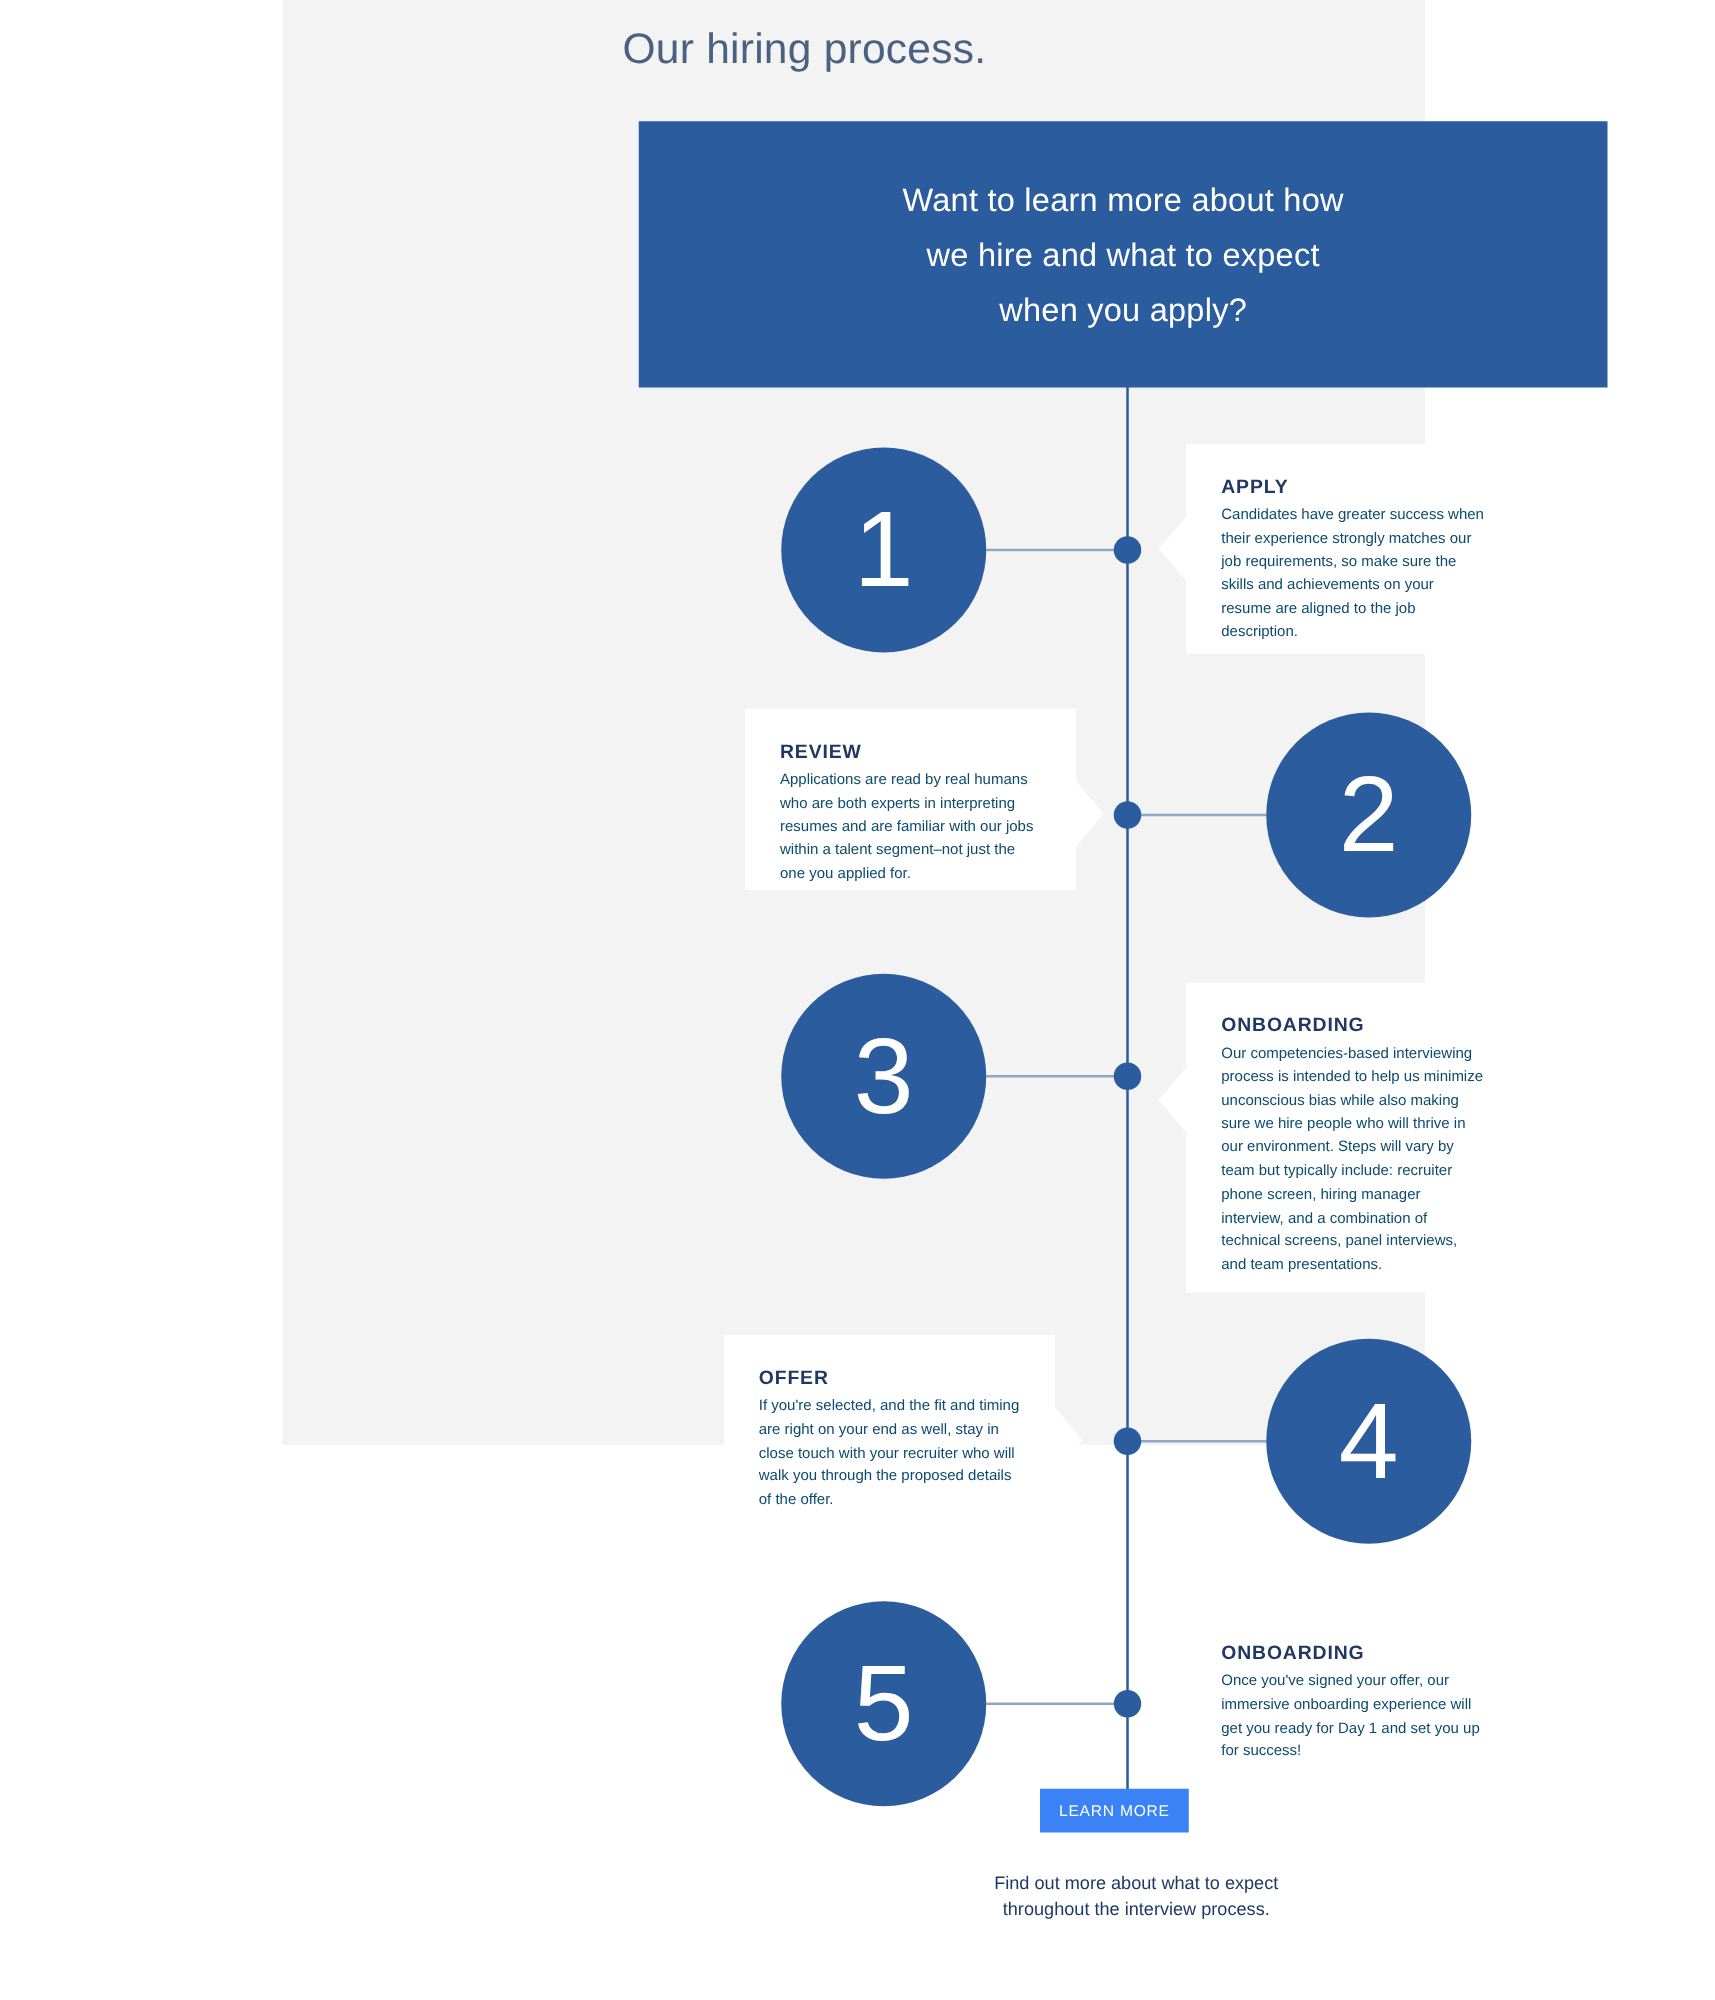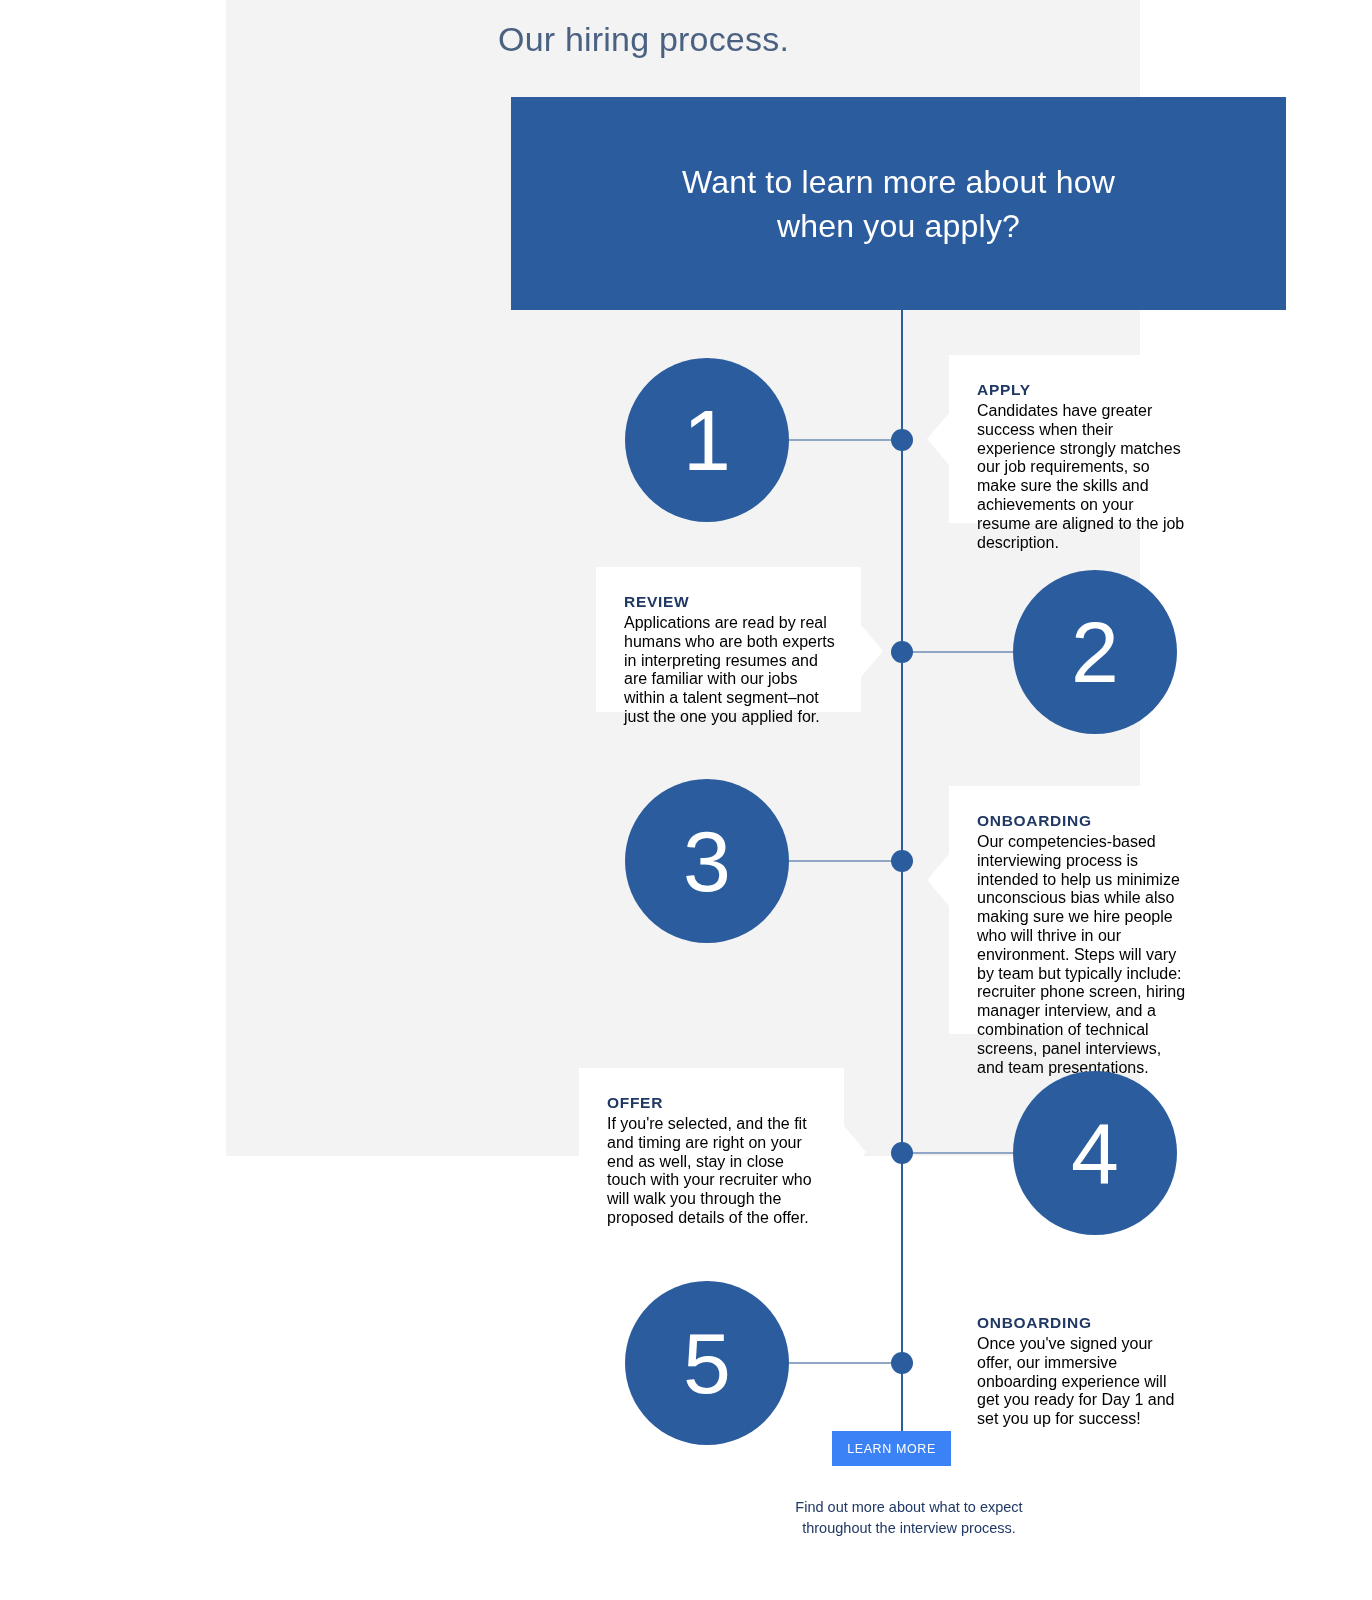--- a/index.html
+++ b/index.html
@@ -51,21 +51,21 @@
     top: 97px;
     width: 775px;
     height: 213px;
     background: #2b5c9e;
     display: flex;
     align-items: center;
     justify-content: center;
   }
   #hero-text {
     color: #ffffff;
-    font-size: 32px;
+    font-size: 26px;
     line-height: 44px;
     text-align: center;
     font-weight: 400;
     letter-spacing: 0.2px;
   }
   #hero-text span { display: block; }
 
   
   .spine {
     position: absolute;
@@ -118,22 +118,22 @@
     z-index: 3;
   }
   .card-title {
     color: #1f3864;
     font-size: 15.5px;
     letter-spacing: 0.7px;
     font-weight: 700;
     margin: 0 0 3px 0;
   }
   .card-body {
-    color: #000000;
-    font-size: 16px;
+    color: #0c4a6e;
+    font-size: 12px;
     line-height: 18.8px;
     font-weight: 400;
     margin: 0;
   }
   
   .notch-left {
     position: absolute;
     left: -22px;
     width: 0; height: 0;
     border-top: 26px solid transparent;
@@ -182,20 +182,21 @@
 <body>
 
 <div id="page">
   <div id="canvas">
 
     <div id="page-title">Our hiring process.</div>
 
     <div id="hero">
       <div id="hero-text">
         <span>Want to learn more about how</span>
+        <span>we hire and what to expect</span>
         <span>when you apply?</span>
       </div>
     </div>
 
     <div class="spine" id="spine-main"></div>
 
     <div class="num-circle" style="left:399px; top:358px;">
       <span>1</span>
     </div>
     <div class="connector" style="left:563px; top:439px; width:112px;"></div>

